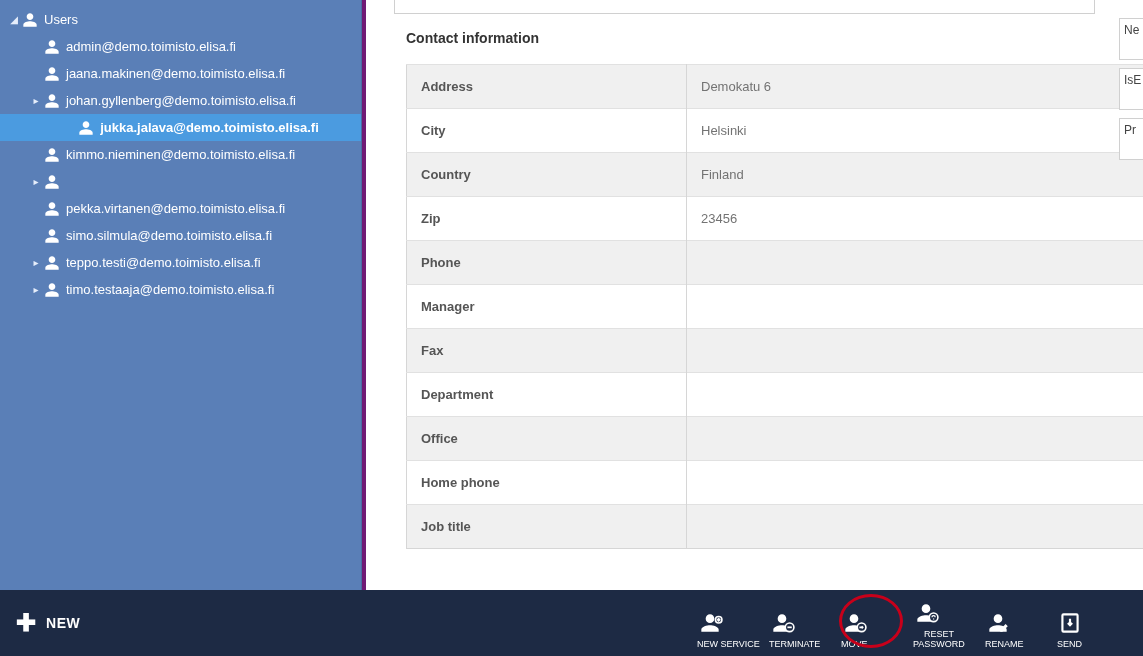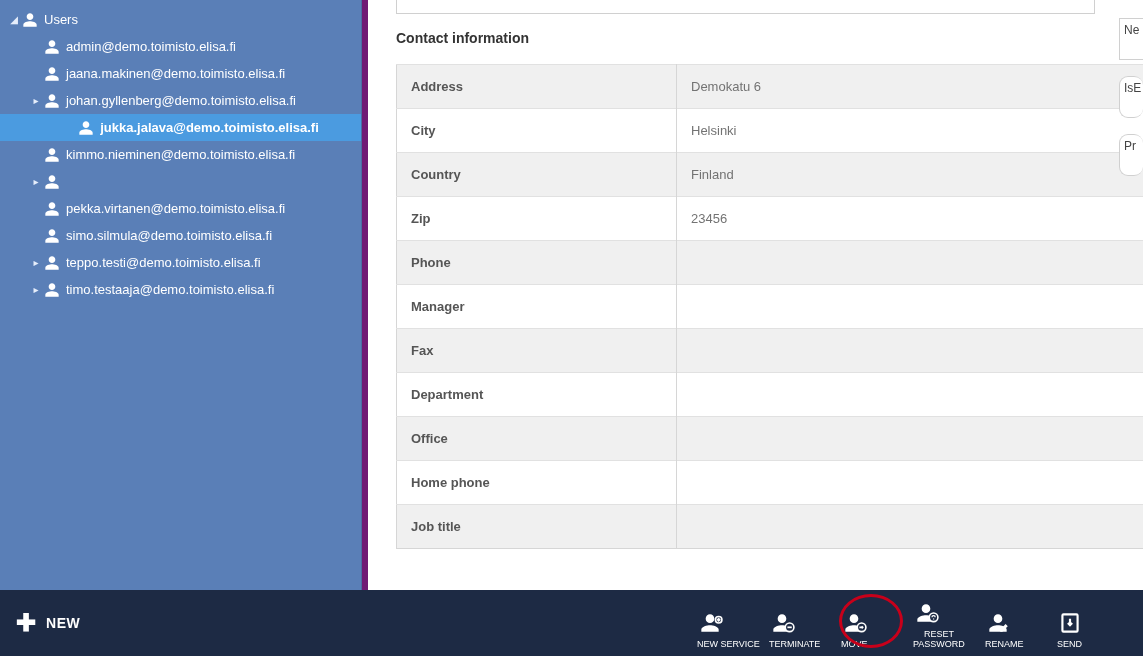--- a/index.html
+++ b/index.html
@@ -10,32 +10,32 @@
   .tree { padding:6px 0 0 0; }
   .tree-row { display:flex; align-items:center; height:27px; padding:0 8px 0 12px; cursor:default; white-space:nowrap; }
   .tree-row.root { padding-left:8px; font-weight:400; }
   .tree-row.user { padding-left:30px; }
   .tree-row.selected { background:#4b9be0; font-weight:700;justify-content:center; }
   .tree-arrow { width:12px; display:inline-block; text-align:center; font-size:10px; margin-right:2px; color:#e6eefb; }
   .user-icon { width:16px; height:16px; margin-right:6px; flex:0 0 16px; }
   .user-icon svg { width:16px; height:16px; display:block; }
   .tree-label { color:#fff; font-size:13px; }
 
-  .content { flex:1; background:#fff; position:relative; padding:0 20px 0 28px; border-left:6px solid #701a75; overflow:hidden; }
+  .content { flex:1; background:#fff; position:relative; padding:0 20px 0 40px; border-left:4px solid #701a75; overflow:hidden; }
   .top-border { position:absolute; top:0; left:28px; right:48px; height:14px; border:1px solid #d0d0d0; border-top:none; background:#fff; }
   .section-title { font-weight:700; font-size:14px; color:#333; margin-top:30px; margin-bottom:18px; }
   .contact-table { width:751px; border:1px solid #d6d6d6; border-collapse:collapse;margin-top:13px; }
   .contact-table tr { height:44px; }
   .contact-table tr:nth-child(odd) td { background:#f0f0f0; }
   .contact-table tr:nth-child(even) td { background:#ffffff; }
   .contact-table td { border-top:1px solid #e1e1e1; padding:0 14px; vertical-align:middle; font-size:13px; color:#737373; }
   .contact-table td.label { width:280px; font-weight:700; color:#555; border-right:1px solid #d6d6d6; }
   .right-col { position:absolute; top:18px; right:0; width:24px; }
   .right-pill { height:42px; border:1px solid #d0d0d0; border-right:none; background:#fff; font-size:12px; color:#444; padding:4px 0 0 4px; }
-  .right-pill + .right-pill { margin-top:16px;border-radius:9px; }
+  .right-pill + .right-pill { margin-top:8px; }
 
   .footer { height:66px; background:#1d2a44; color:#fff; display:flex; align-items:center; padding:0 16px; position:relative; }
   .new-btn { display:flex; align-items:center; gap:10px; cursor:pointer; }
   .plus-icon { font-size:24px; font-weight:700; line-height:1; }
   .new-label { font-size:14px; font-weight:700; letter-spacing:.5px; }
   .footer-spacer { flex:1; }
   .footer-actions { display:flex; align-items:flex-end; gap:8px; padding-right:6px; }
   .action { display:flex; flex-direction:column; align-items:flex-start; justify-content:flex-end; width:64px; height:54px; cursor:pointer; color:#fff; font-size:9px; text-align:center; line-height:1.1; }
   .action .glyph { height:26px; display:flex; align-items:center; justify-content:center; margin-bottom:4px; }
   .action svg { width:26px; height:26px; }

